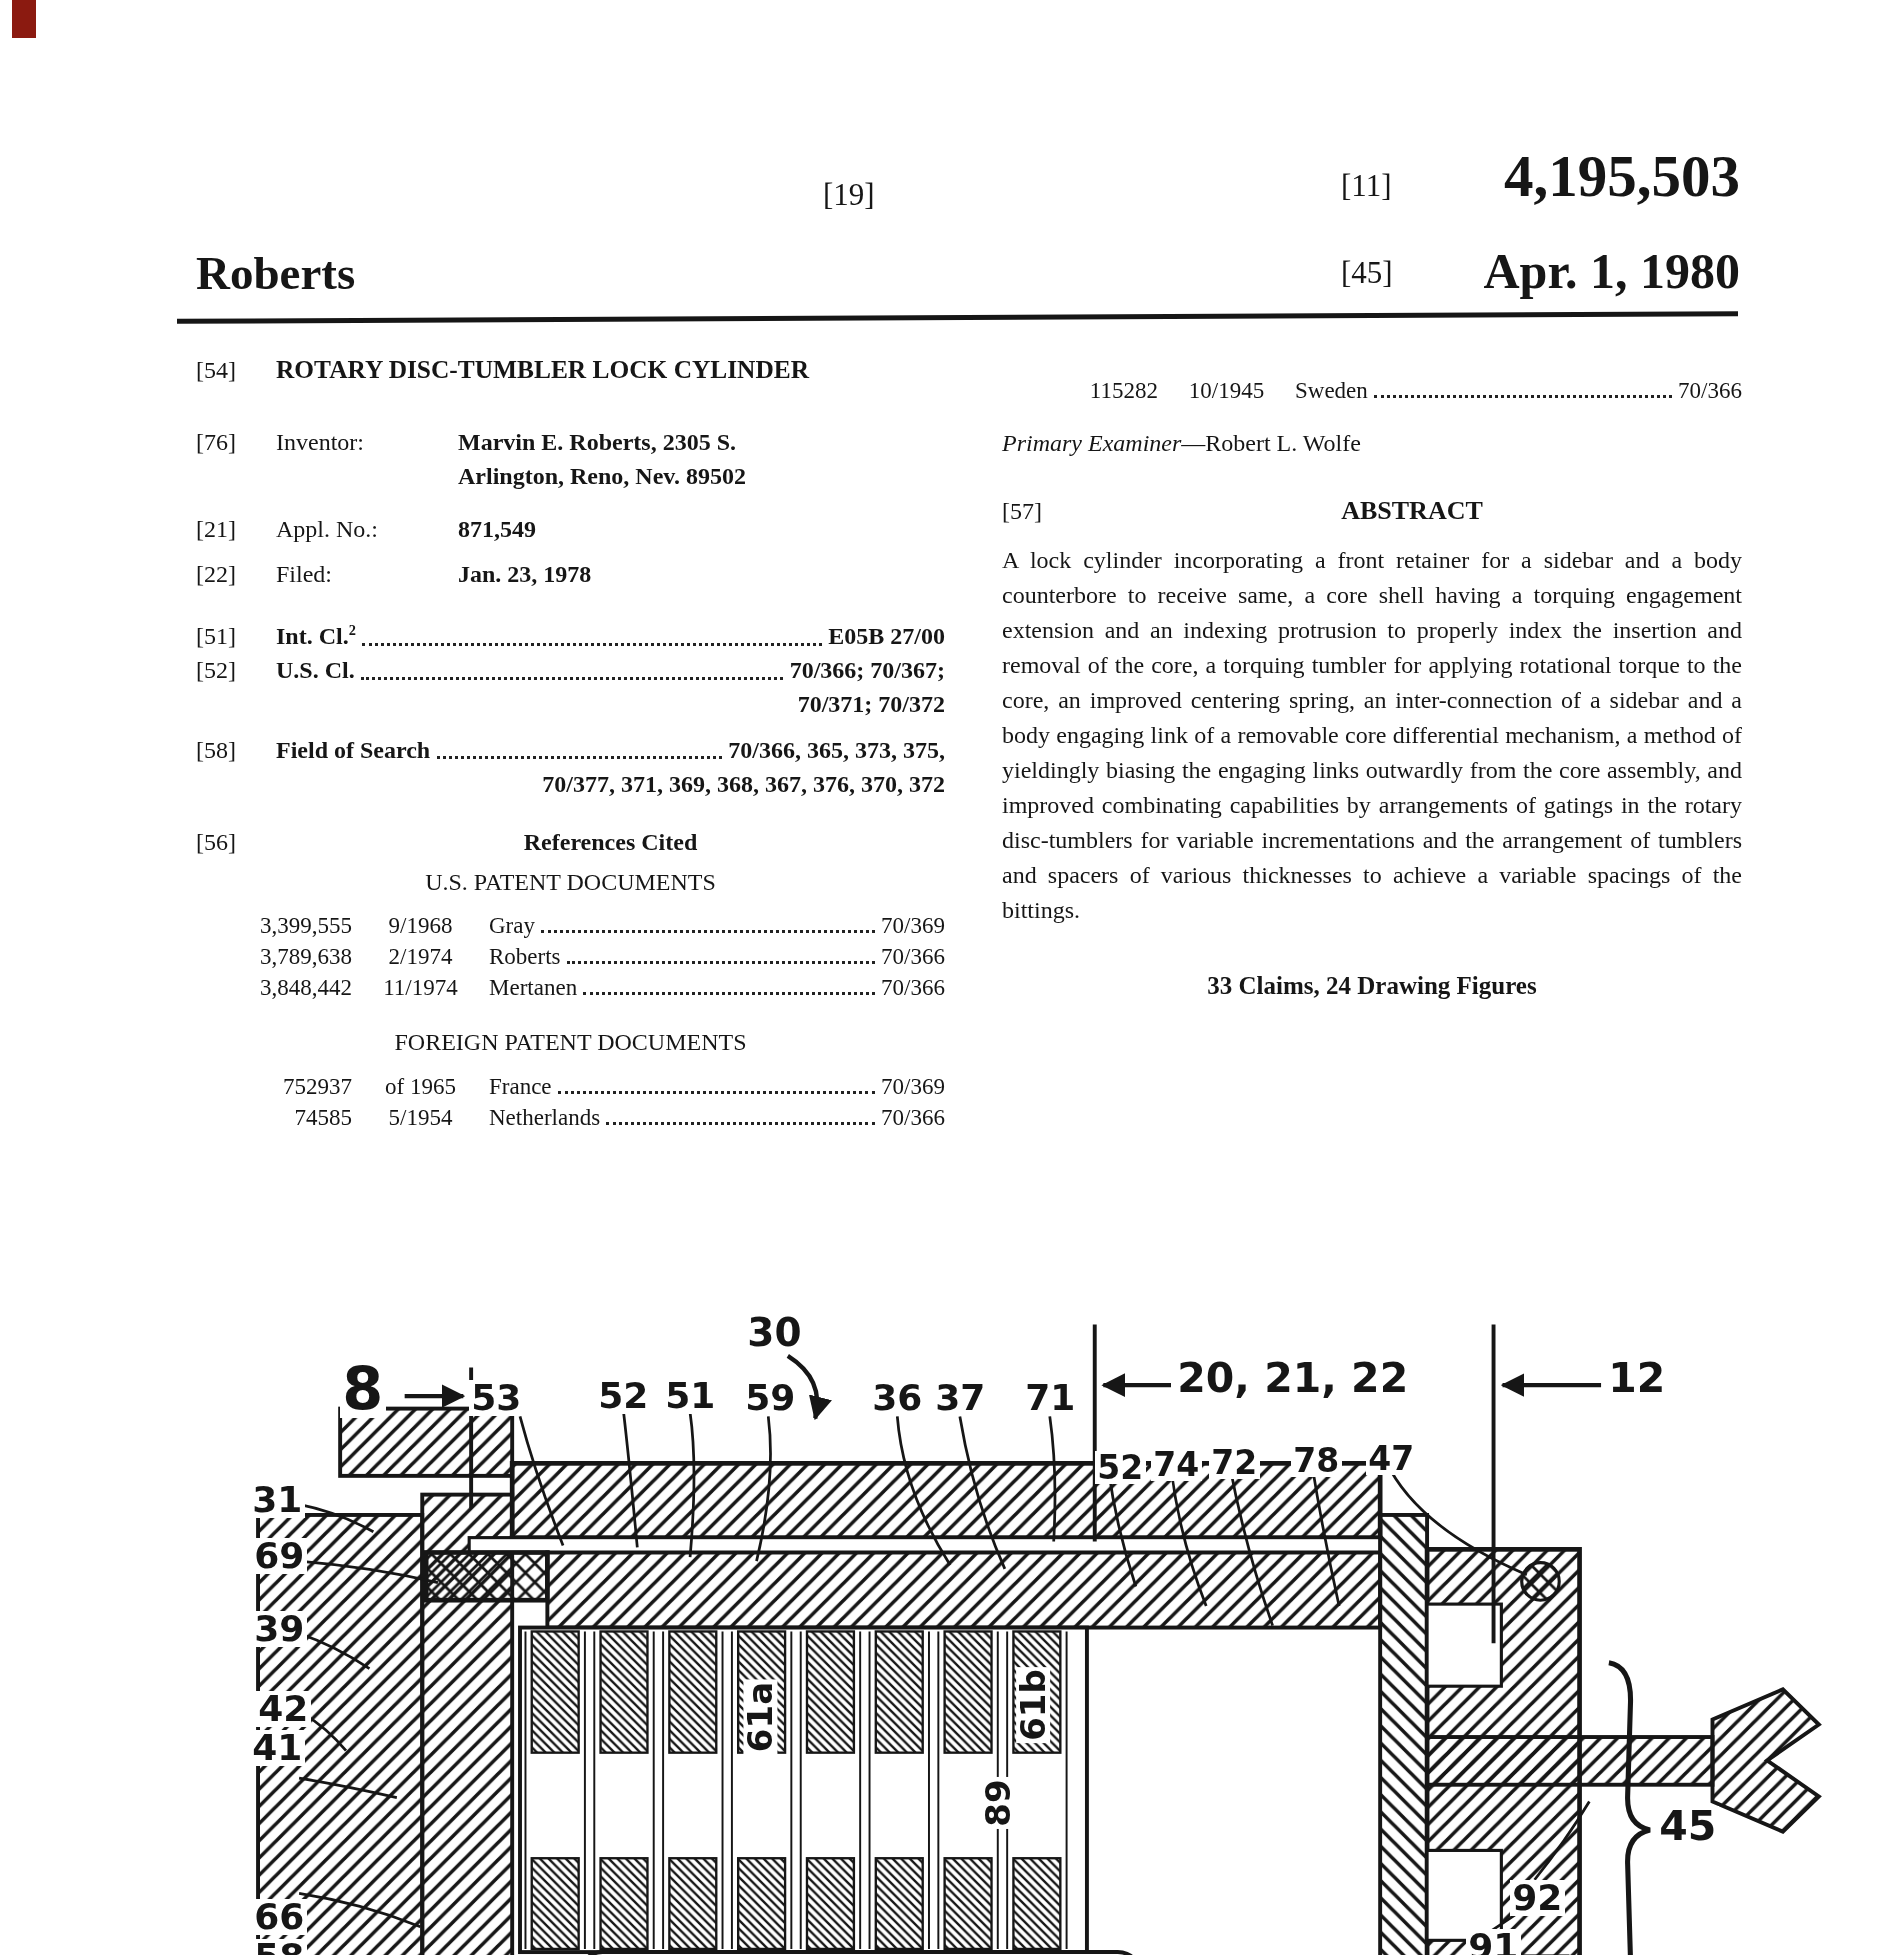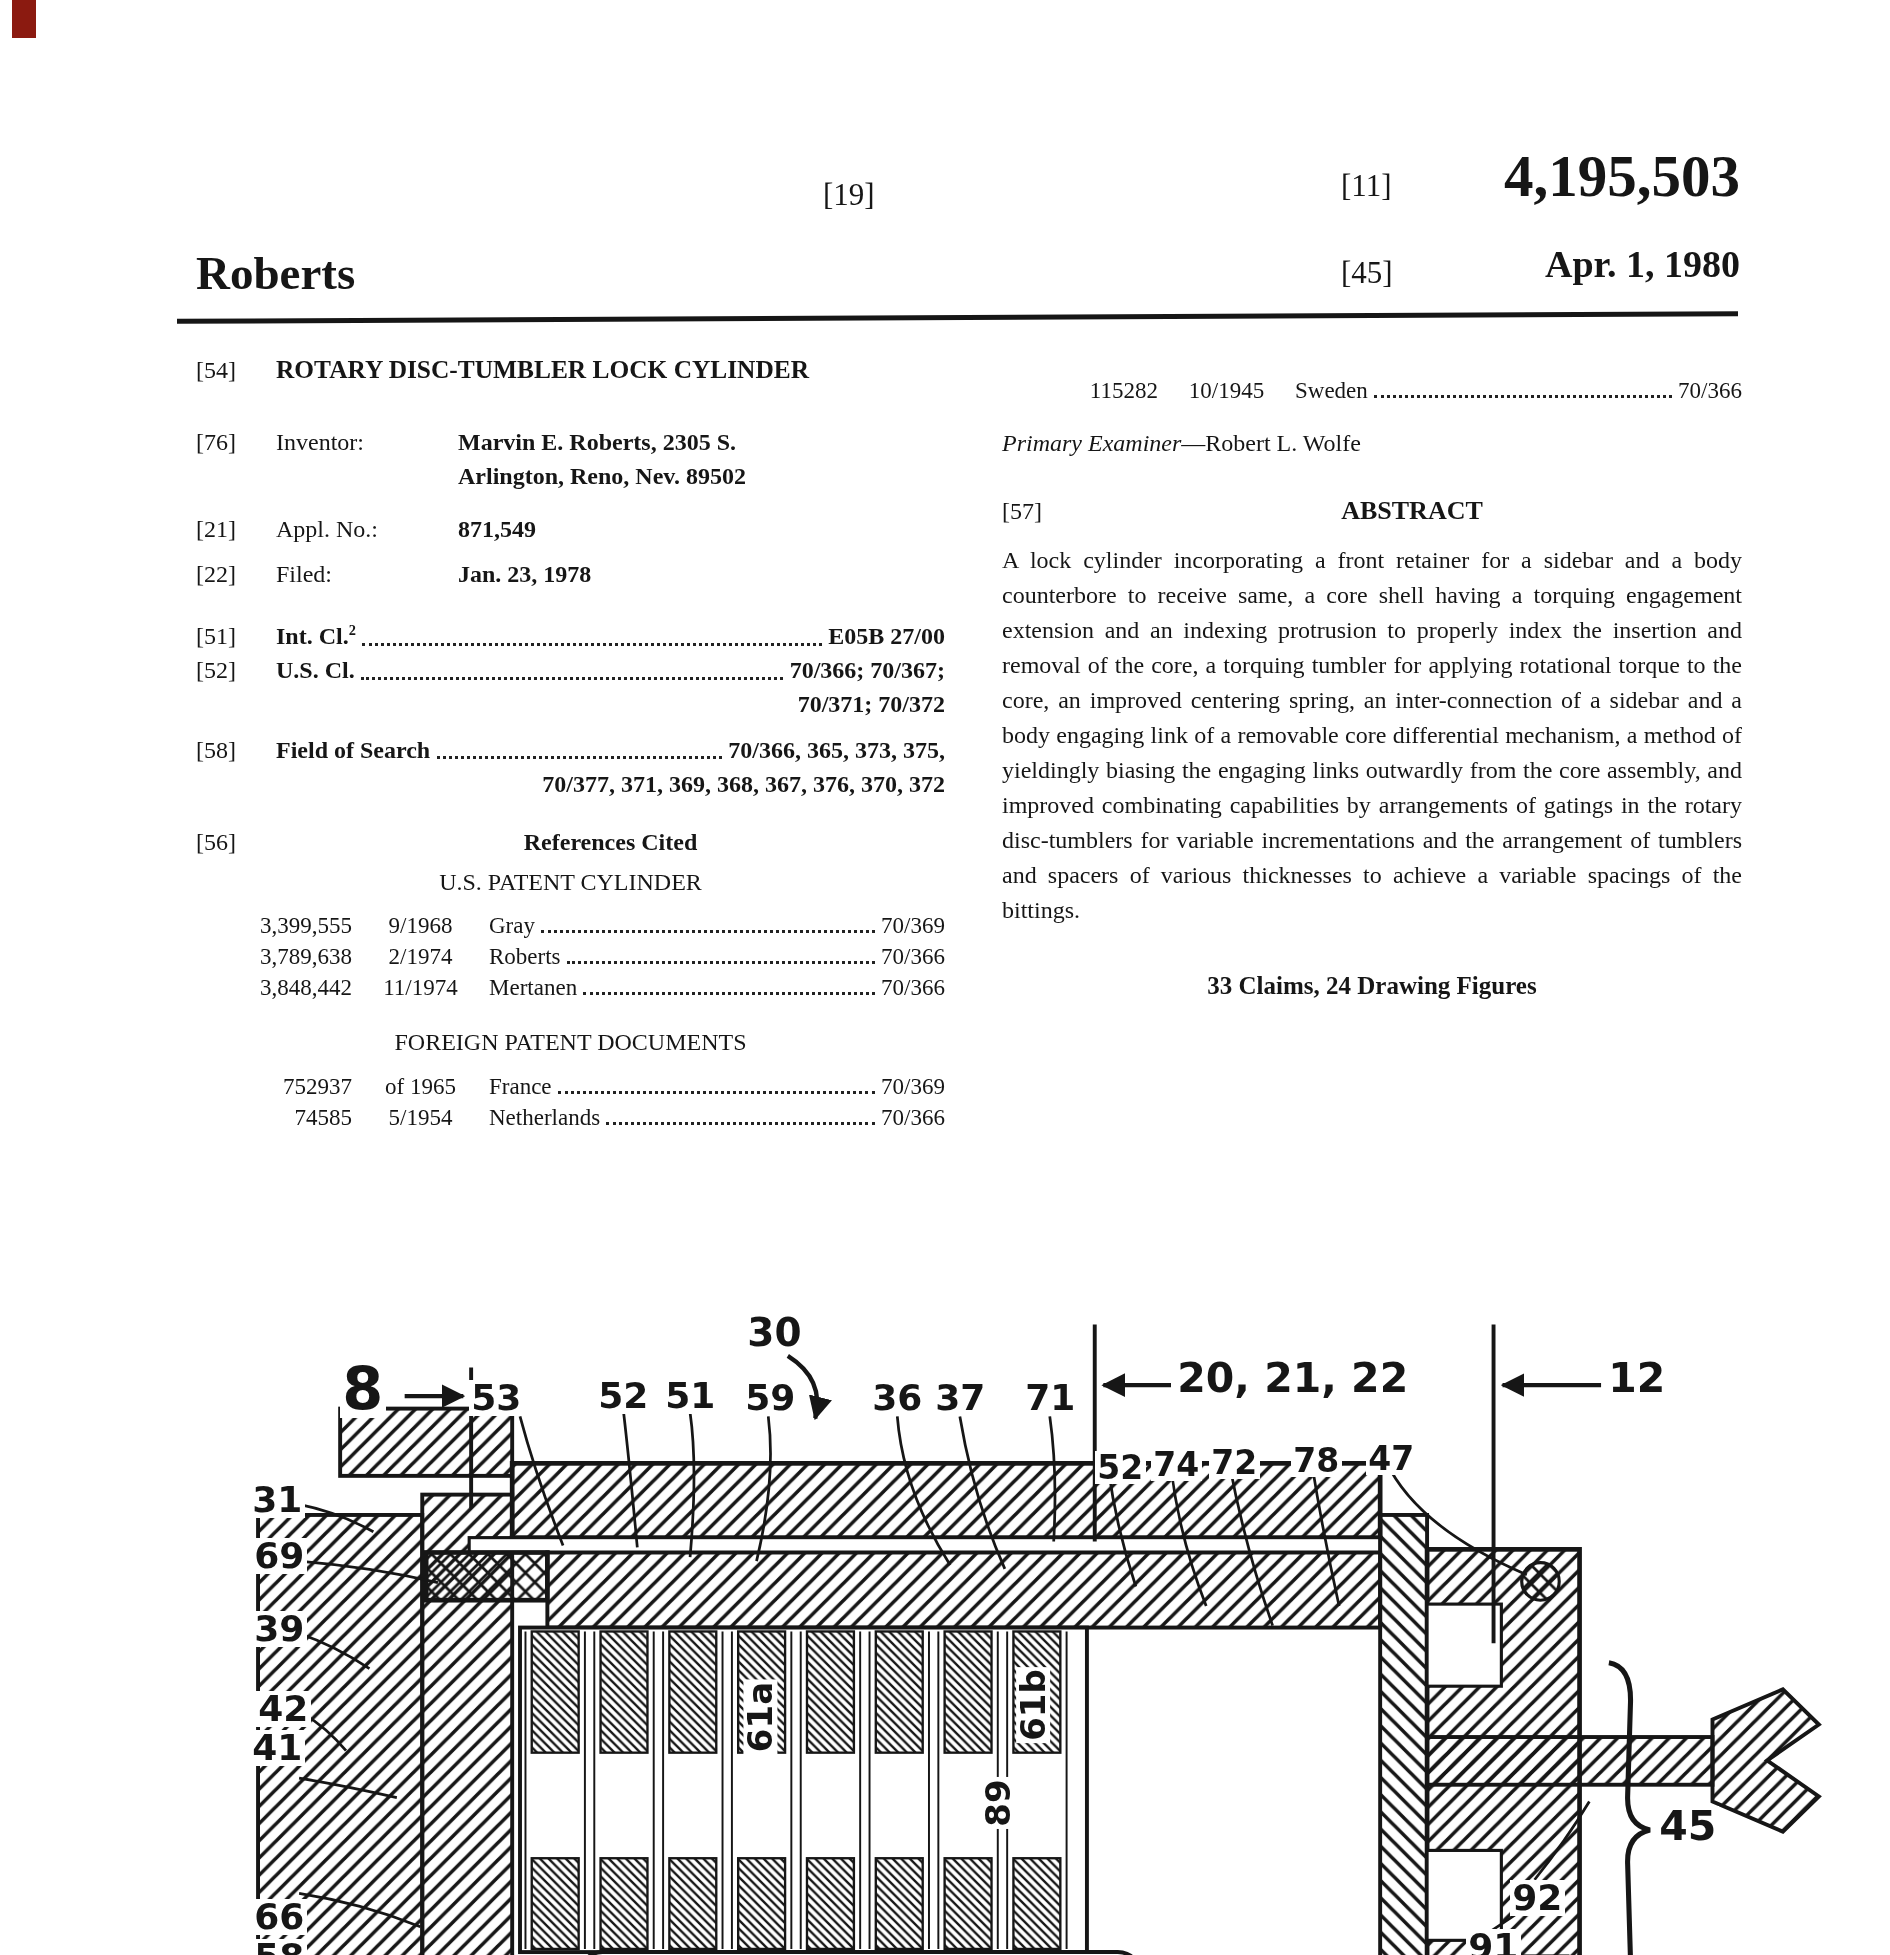--- a/index.html
+++ b/index.html
@@ -10,21 +10,21 @@
     font-family:"Liberation Serif", serif; color:var(--ink); overflow:hidden;
   }
   .abs { position:absolute; }
   
   .h-title { left:196px; top:144px; font-size:59px; font-weight:bold; letter-spacing:-0.8px; white-space:nowrap; }
   .h-code19 { left:823px; top:177px; font-size:31px; }
   .h-code11 { left:1341px; top:168px; font-size:31px; }
   .h-number { left:1392px; top:142px; width:348px; text-align:right; font-size:59px; font-weight:bold; }
   .h-author { left:196px; top:246px; font-size:47px; font-weight:bold; }
   .h-code45 { left:1341px; top:255px; font-size:31px; }
-  .h-date   { left:1423px; top:242px; width:317px; text-align:right; font-size:38px; font-weight:bold; }
+  .h-date   { left:1423px; top:242px; width:317px; text-align:right; font-size:50px; font-weight:bold; }
   .h-rule   { left:177px; top:315px; width:1561px; height:5.1px; background:var(--ink); transform:rotate(-0.28deg); }
   
   .colL { left:196px;  top:344px; width:749px; }
   .colR { left:1002px; top:344px; width:740px; }
   .row  { display:flex; font-size:24px; line-height:34px; align-items:baseline; }
   .tag  { width:80px; flex:none; }
   .lblW { width:182px; flex:none; }
   .b    { font-weight:bold; }
   .leader { flex:1; border-bottom:3.5px dotted #222; margin:0 6.3px 7.8px 6.3px; min-width:27px; align-self:flex-end; }
   .r2   { text-align:right; font-weight:bold; font-size:24px; line-height:34px; }
@@ -101,21 +101,21 @@
       <span class="tag">[58]</span>
       <span class="b">Field of Search</span>
       <span class="leader"></span>
       <span class="b">70/366, 365, 373, 375,</span>
     </div>
     <div class="r2">70/377, 371, 369, 368, 367, 376, 370, 372</div>
     <div class="row" style="margin-top:24px">
       <span class="tag">[56]</span>
       <span class="b" style="flex:1;text-align:center">References Cited</span>
     </div>
-    <div class="centerHead" style="margin-top:7px">U.S. PATENT CYLINDER</div>
+    <div class="centerHead" style="margin-top:7px">U.S. PATENT DOCUMENTS</div>
     <div style="margin-top:11px">
       <div class="refRow">
         <span class="num">3,399,555</span>
         <span class="date">9/1968</span>
         <span class="who">Gray</span>
         <span class="leader"></span>
         <span class="cls">70/369</span>
       </div>
       <div class="refRow">
         <span class="num">3,789,638</span>

